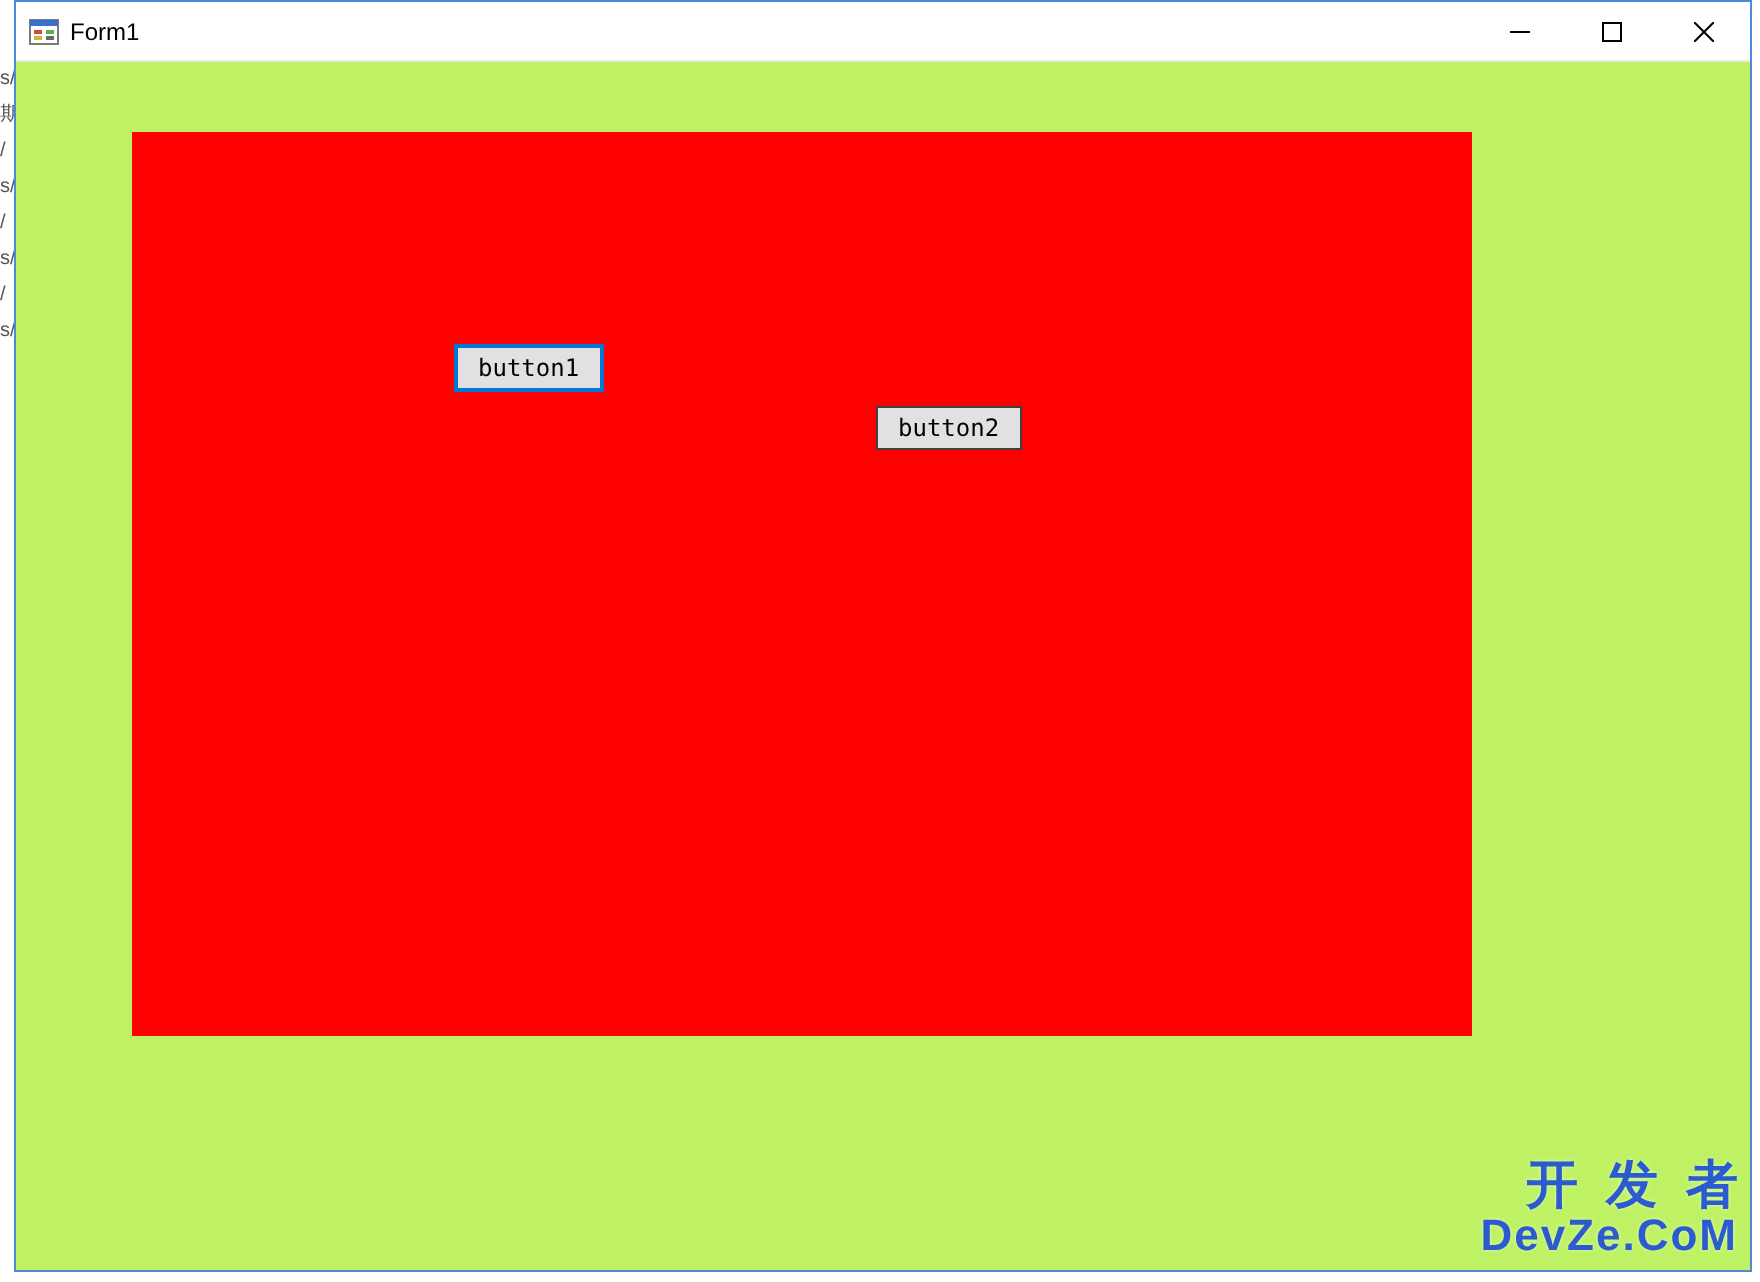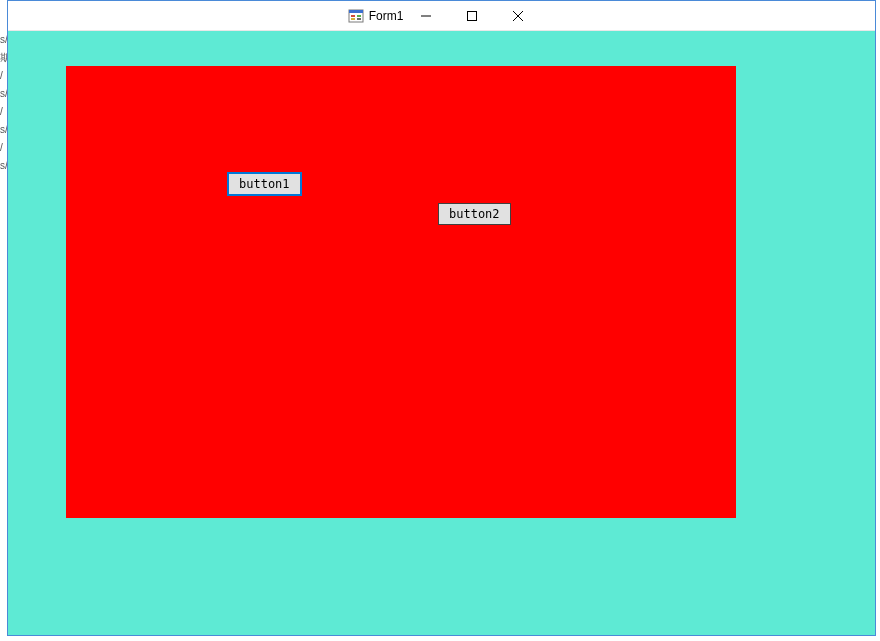--- a/index.html
+++ b/index.html
@@ -35,21 +35,21 @@
       height: 636px;
       border: 1px solid #4a8ad8;
       background: #fff;
     }
     .titlebar {
       height: 30px;
       background: #fff;
       border-bottom: 1px solid #e8e8e8;
       display: flex;
       align-items: center;
-      justify-content: center;
+      justify-content: space-between;
       padding-left: 6px;
     }
     .titlebar-left {
       display: flex;
       align-items: center;
       gap: 5px;
     }
     .app-icon {
       width: 16px;
       height: 16px;
@@ -75,21 +75,21 @@
       background: #fff;
       cursor: default;
     }
     .window-controls .ctrl svg {
       display: block;
     }
     .client-area {
       position: relative;
       width: 100%;
       height: calc(100% - 30px);
-      background: #5eead4;
+      background: #bef264;
     }
     .red-panel {
       position: absolute;
       left: 58px;
       top: 35px;
       width: 670px;
       height: 452px;
       background: #ff0000;
     }
     .winbtn {
@@ -189,14 +189,18 @@
       </div>
     </div>
   </div>
 
   <div class="client-area">
     <div class="red-panel">
       <div class="winbtn focused btn1">button1</div>
       <div class="winbtn btn2">button2</div>
     </div>
 
+    <div class="watermark">
+      <div class="cn">开发者</div>
+      <div class="en">DevZe.CoM</div>
+    </div>
   </div>
 </div>
 
 </body></html>

